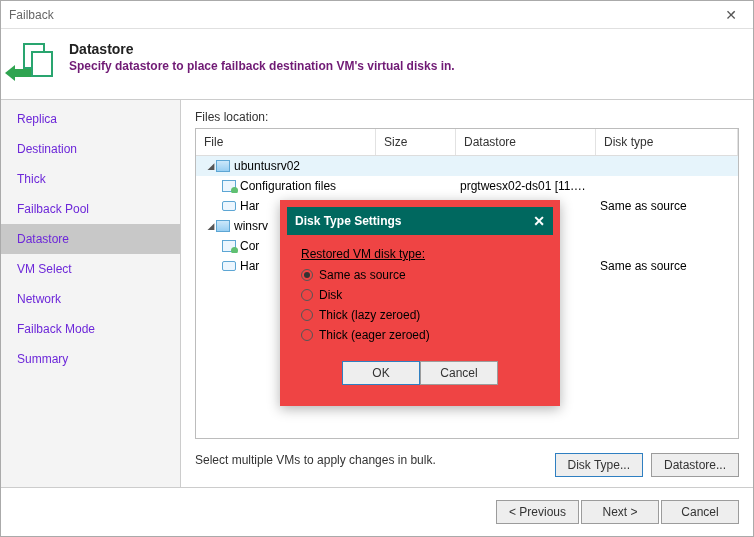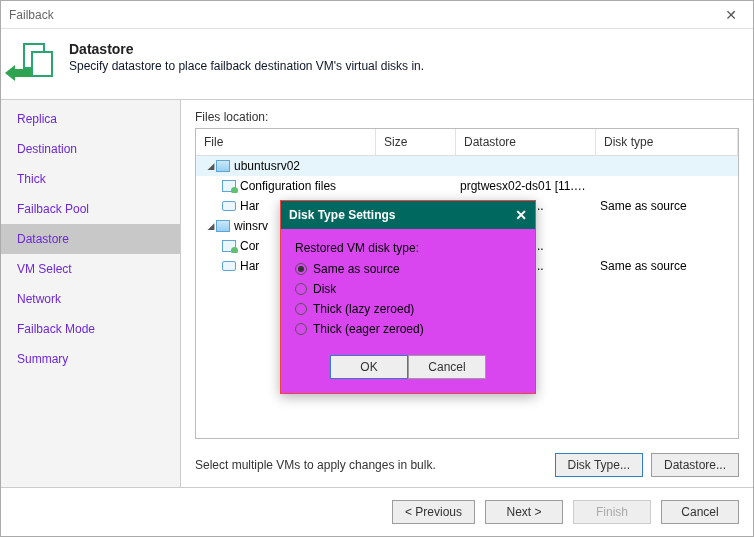--- a/index.html
+++ b/index.html
@@ -9,21 +9,21 @@
 .titlebar-title { flex: 1; }
 .titlebar-close { width: 28px; text-align: center; font-size: 14px; color: #555; cursor: pointer; }
 .header { display: flex; padding: 12px 16px 14px 14px; border-bottom: 1px solid #ccc; gap: 12px; align-items: flex-start; }
 .header-icon { width: 42px; height: 42px; position: relative; margin-top: 2px; }
 .doc1 { position: absolute; width: 22px; height: 26px; border: 2px solid #29a56f; background: #fff; top: 0; left: 8px; }
 .doc2 { position: absolute; width: 22px; height: 26px; border: 2px solid #29a56f; background: #fff; top: 8px; left: 16px; }
 .arrow { position: absolute; left: -2px; top: 26px; }
 .arrow-stem { width: 18px; height: 8px; background: #2fa450; }
 .arrow-head { position: absolute; left: -8px; top: -4px; width: 0; height: 0; border-right: 10px solid #2fa450; border-top: 8px solid transparent; border-bottom: 8px solid transparent; }
 .header-text h2 { font-size: 14px; font-weight: bold; color: #222; margin-bottom: 2px; }
-.header-text p { color: #0f172a; }
+.header-text p { color: #701a75; font-weight: bold; }
 .body { flex: 1; display: flex; }
 .sidebar { width: 180px; background: #f4f4f4; border-right: 1px solid #ccc; padding-top: 4px; }
 .sidebar-item { padding: 8px 16px; color: #6d28d9; cursor: pointer; }
 .sidebar-item.selected { background: #c8c8c8; }
 .main { flex: 1; padding: 10px 14px; display: flex; flex-direction: column; position: relative; }
 .files-label { margin-bottom: 4px; color: #333; }
 .grid { flex: 1; border: 1px solid #bcbcbc; display: flex; flex-direction: column; }
 .grid-header { display: flex; background: #fff; border-bottom: 1px solid #ddd; }
 .grid-header .col { padding: 6px 8px; border-right: 1px solid #e2e2e2; color: #333; }
 .col-file { flex: 0 0 180px; }
@@ -37,29 +37,29 @@
 .cell-file { flex: 0 0 180px; display: flex; align-items: center; }
 .cell-size { flex: 0 0 80px; }
 .cell-ds { flex: 0 0 140px; }
 .cell-disk { flex: 1; }
 .tree-arrow { width: 10px; display: inline-block; text-align: center; font-size: 9px; color: #555; margin-left: 6px; }
 .child-indent { margin-left: 22px; }
 .vm-icon { display: inline-block; width: 14px; height: 12px; border: 1px solid #5da6d4; background: linear-gradient(#cbe7fa,#98cef2); margin-right: 4px; }
 .cfg-icon { display: inline-block; width: 14px; height: 12px; border: 1px solid #5da6d4; background: #ecf6fe; margin-right: 4px; position: relative; }
 .cfg-icon::after { content: ""; position: absolute; right: -3px; bottom: -3px; width: 7px; height: 7px; background: #5fc072; border-radius: 50%; }
 .disk-icon { display: inline-block; width: 14px; height: 10px; border: 1px solid #5da6d4; background: #ecf6fe; margin-right: 4px; border-radius: 2px; }
-.bulk-row { display: flex; align-items: center; gap: 8px; margin-top: 14px; }
+.bulk-row { display: flex; gap: 8px; margin-top: 14px; }
 .bulk-text { flex: 1; color: #333; }
 .btn { padding: 4px 12px; border: 1px solid #9c9c9c; background: #eee; color: #333; cursor: pointer; min-width: 78px; text-align: center; }
 .btn.primary { border: 1.5px solid #2f7fc1; }
 .btn.disabled { color: #aaa; border-color: #ccc; cursor: default; }
-.footer { border-top: 1px solid #ccc; padding: 12px 14px; display: flex; justify-content: flex-end; gap: 10px; }
-
-
-.modal { position: absolute; left: 280px; top: 200px; width: 256px; background: #d946ef; border: 1px solid #ef4444; box-shadow: 0 3px 12px rgba(0,0,0,0.3); }
+.footer { border-top: 1px solid #ccc; padding: 12px 14px; display: flex; justify-content: flex-end; gap: 2px; }
+
+
+.modal { position: absolute; left: 280px; top: 200px; width: 280px; background: #ef4444; border: 7px solid #ef4444; box-shadow: 0 3px 12px rgba(0,0,0,0.3); }
 .modal-title { background: #00685f; color: #fff; padding: 6px 8px; display: flex; justify-content: space-between; align-items: center; font-weight: bold; }
 .modal-close { cursor: pointer; font-size: 14px; }
 .modal-body { padding: 12px 14px 6px; }
 .radio-row { display: flex; align-items: center; gap: 6px; padding: 3px 0; }
 .radio { width: 12px; height: 12px; border: 1px solid #555; border-radius: 50%; position: relative; }
 .radio.checked::after { content: ""; position: absolute; inset: 2px; border-radius: 50%; background: #333; }
 .modal-footer { display: flex; justify-content: center; padding: 10px 0 14px; }
 </style>
 </head>
 <body>
@@ -174,32 +174,31 @@
         <span class="bulk-text">Select multiple VMs to apply changes in bulk.</span>
         <span class="btn primary">Disk Type...</span>
         <span class="btn">Datastore...</span>
       </div>
     </div>
   </div>
 
   <div class="footer">
     <span class="btn">&lt; Previous</span>
     <span class="btn">Next &gt;</span>
-    <span class="btn disabled">Finish</span>
     <span class="btn">Cancel</span>
   </div>
 </div>
 
 <div class="modal">
   <div class="modal-title">
     <span>Disk Type Settings</span>
     <span class="modal-close">✕</span>
   </div>
   <div class="modal-body">
-    <div style="margin-bottom:4px;">Restored VM disk type:</div>
+    <div style="margin-bottom:4px;text-decoration:underline;">Restored VM disk type:</div>
     <div class="radio-row">
       <span class="radio checked"></span>
       <span>Same as source</span>
     </div>
     <div class="radio-row">
       <span class="radio"></span>
       <span>Disk</span>
     </div>
     <div class="radio-row">
       <span class="radio"></span>

